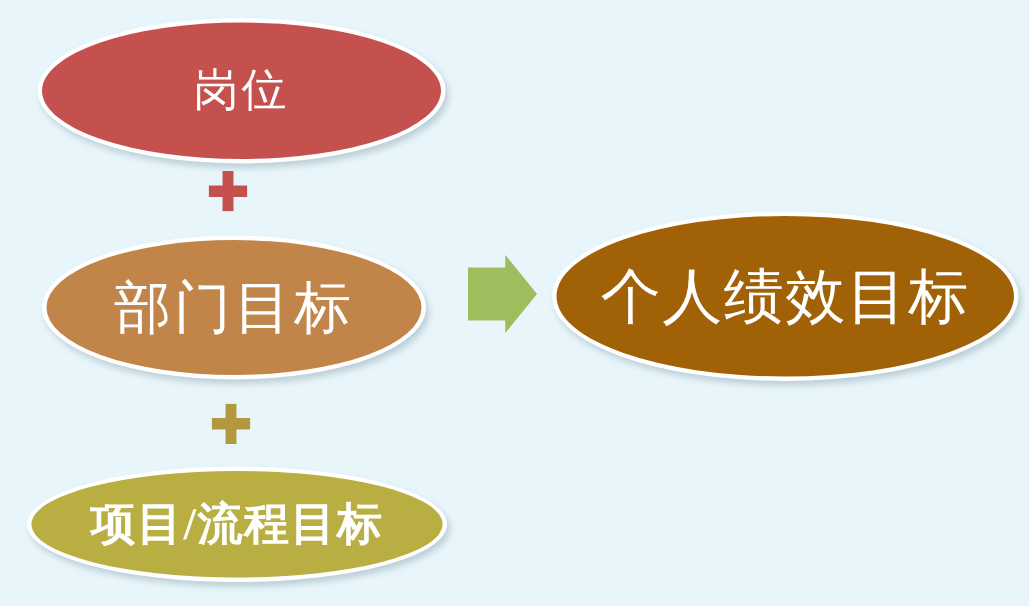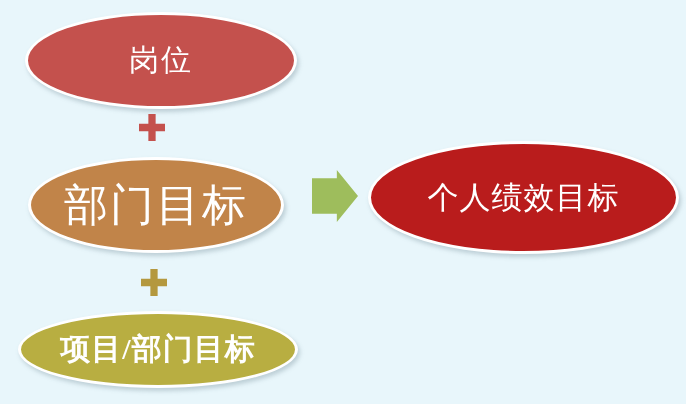--- a/index.html
+++ b/index.html
@@ -41,39 +41,39 @@
     font-family: "Liberation Serif", serif;
   }
   .ellipse-job .part-bold {
     font-weight: 700;
     font-family: "Liberation Sans", sans-serif;
   }
   .ellipse-department {
     left: 28px; top: 157px;
     width: 256px; height: 96px;
     background: #c18449;
-    font-size: 44px;
+    font-size: 38px;
     font-weight: 400;
     letter-spacing: 2px;
     font-family: "Liberation Serif", serif;
   }
   .ellipse-project {
     left: 18px; top: 311px;
     width: 280px; height: 77px;
     background: #b8ae41;
     font-size: 30px;
     font-weight: 600;
     letter-spacing: 1px;
     font-family: "Liberation Serif", serif;
   }
   .ellipse-personal {
     left: 368px; top: 141px;
     width: 311px; height: 113px;
-    background: #b91c1c;
-    font-size: 31px;
+    background: #a16207;
+    font-size: 40px;
     font-weight: 400;
     letter-spacing: 1px;
     font-family: "Liberation Serif", serif;
   }
   .plus-shape {
     position: absolute;
     width: 26px;
     height: 27px;
     clip-path: polygon(36% 0, 64% 0, 64% 36%, 100% 36%, 100% 64%,
                        64% 64%, 64% 100%, 36% 100%, 36% 64%,
@@ -107,21 +107,21 @@
 
   <div class="plus-shape plus-top"></div>
 
   <div class="ellipse ellipse-department">
     <span>部门目标</span>
   </div>
 
   <div class="plus-shape plus-bottom"></div>
 
   <div class="ellipse ellipse-project">
-    <span>项目/部门目标</span>
+    <span>项目/流程目标</span>
   </div>
 
   <div class="arrow-right"></div>
 
   <div class="ellipse ellipse-personal">
     <span>个人绩效目标</span>
   </div>
 
 </div>
 

